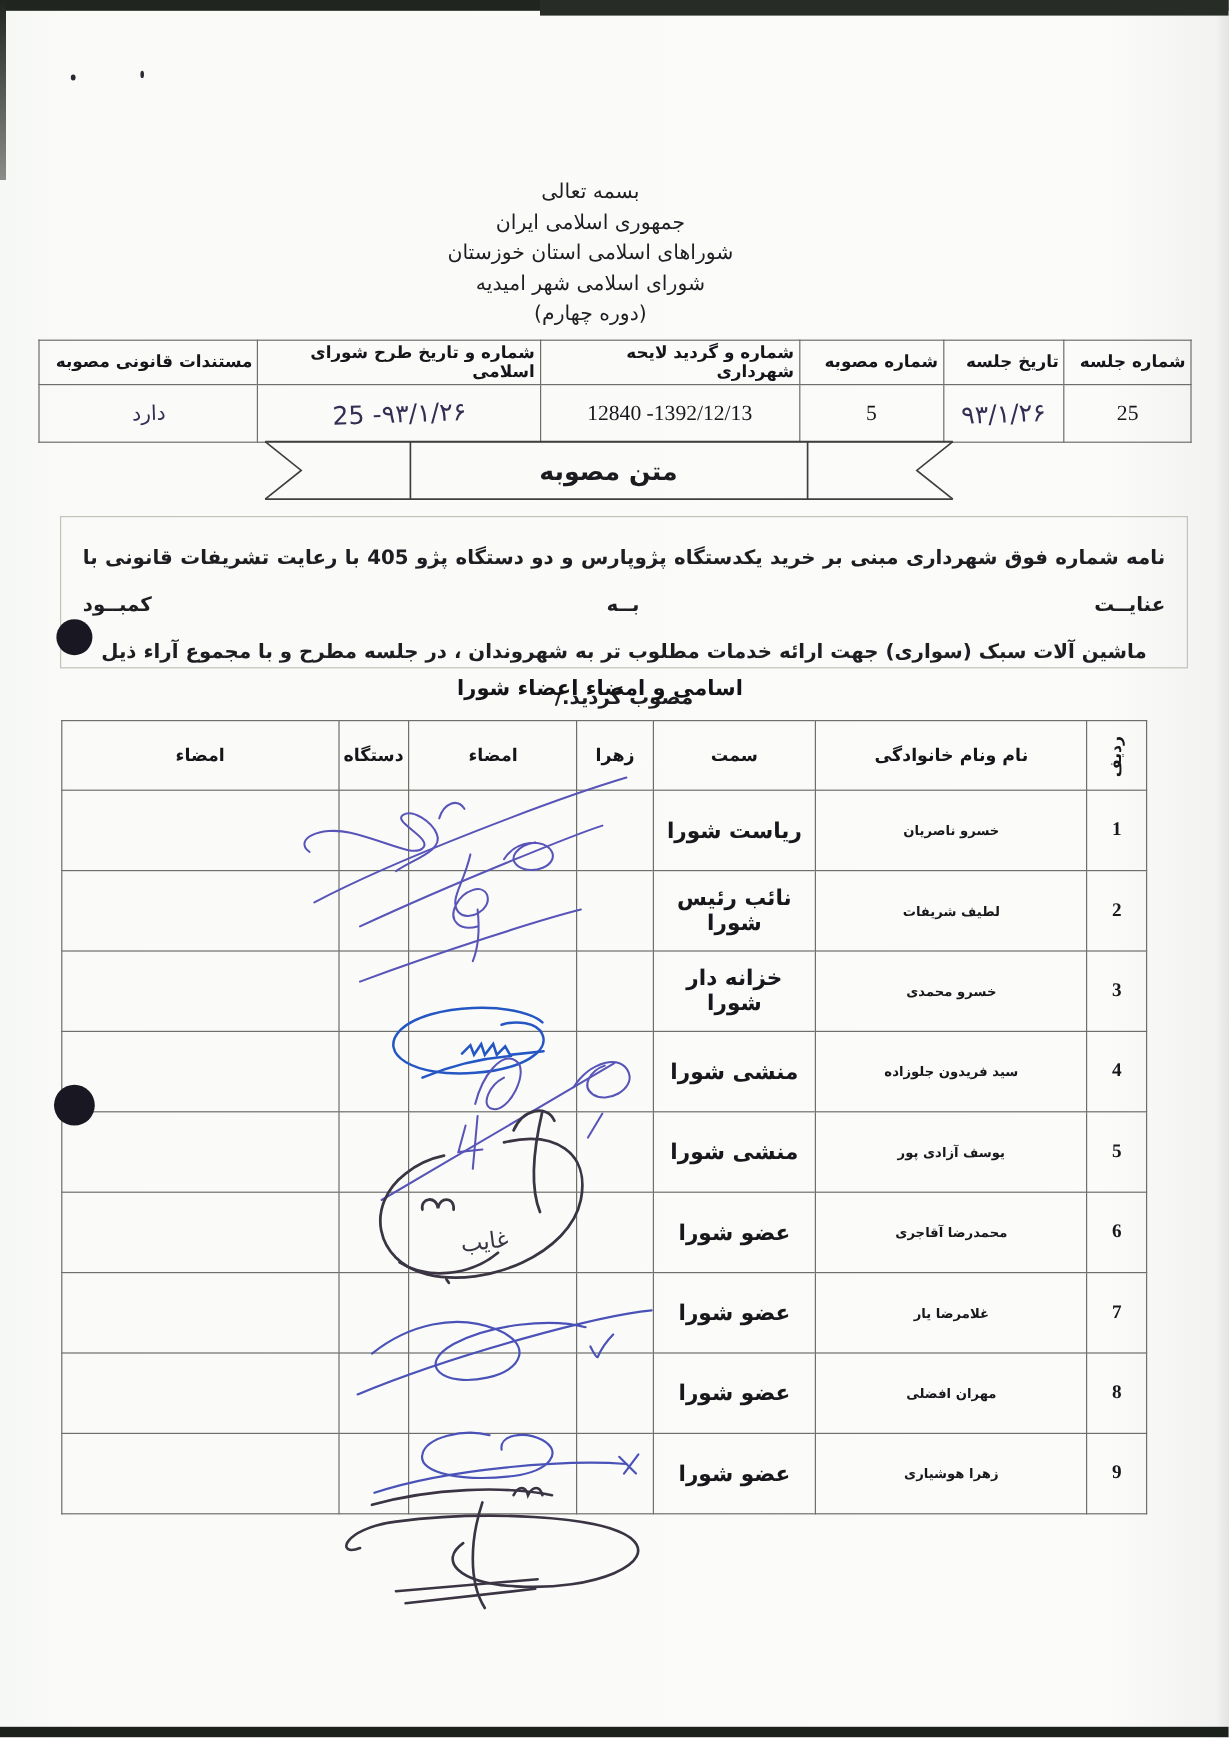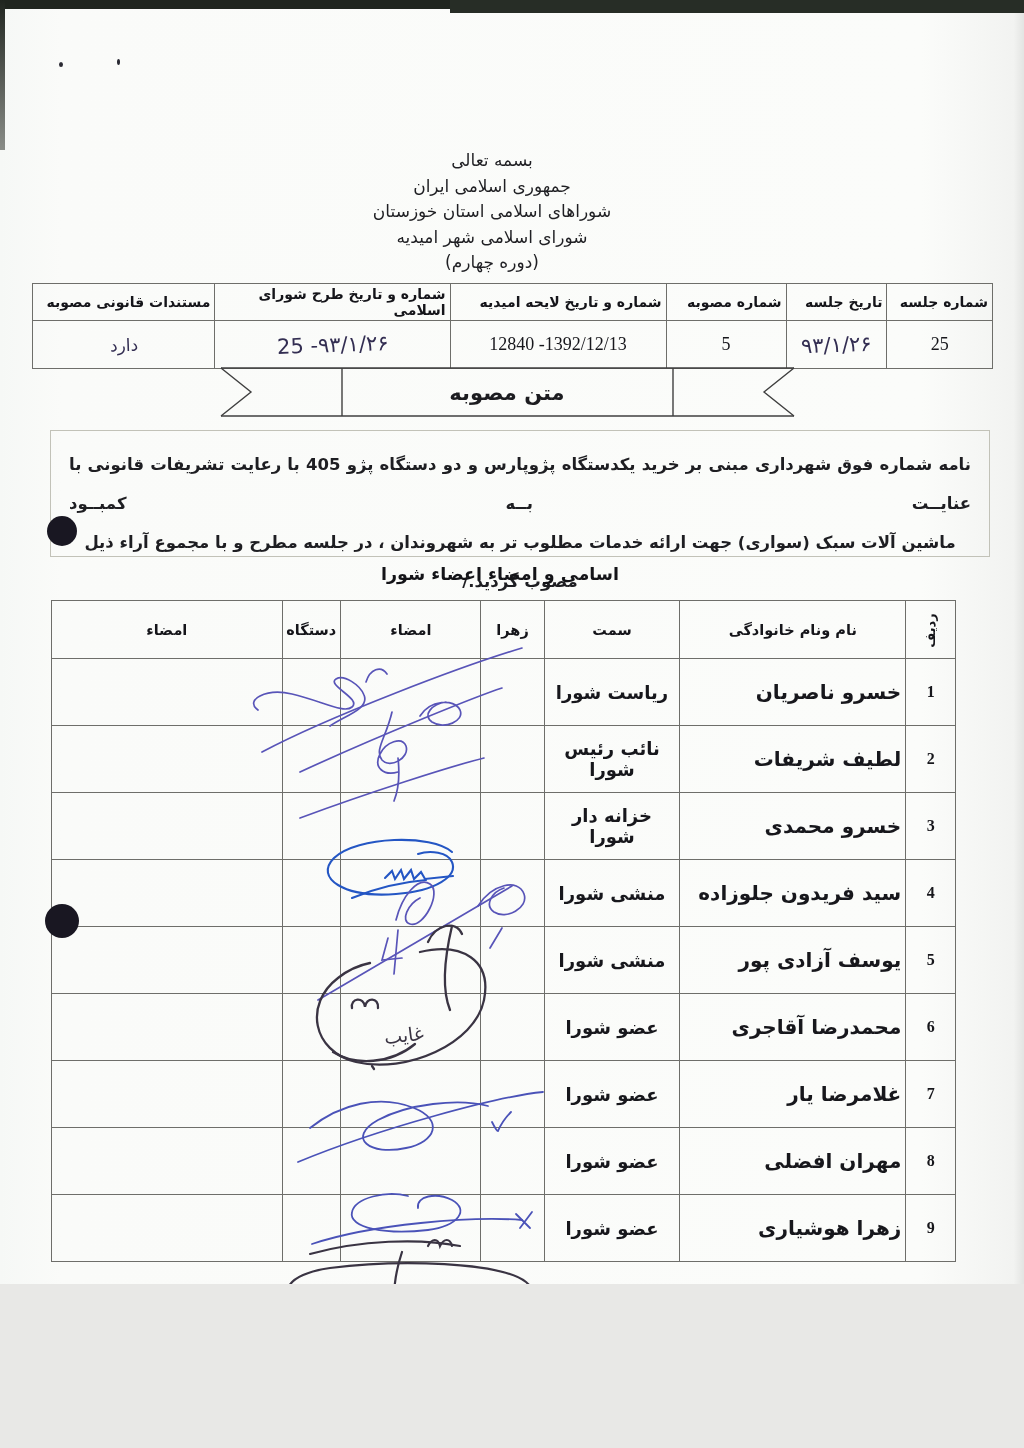--- a/index.html
+++ b/index.html
@@ -1,18 +1,18 @@
 <!DOCTYPE html>
 <html lang="fa" dir="rtl"><head>
 <meta charset="utf-8">
 <style>
   html,body{margin:0;padding:0;background:#e8e8e6;}
   *{box-sizing:border-box;}
   .page{
-    position:relative;width:1024px;height:1284px;margin:0 auto;
+    position:relative;width:1024px;height:1448px;margin:0 auto;
     background:linear-gradient(90deg,#f6f8f6 0%,#fafbf9 6%,#fbfcfa 90%,#f2f3f1 99%,#e3e4e2 100%);
     font-family:"DejaVu Sans","Liberation Sans",sans-serif;
     color:#222;overflow:hidden;
   }
   .edge-top{position:absolute;left:0;top:0;width:100%;height:9px;background:#20251f;}
   .edge-top2{position:absolute;left:450px;top:0;width:574px;height:13px;background:#272d26;}
   .edge-bottom{position:absolute;left:0;top:1439px;width:100%;height:9px;background:#1d211c;}
   .edge-left{position:absolute;left:0;top:0;width:5px;height:150px;background:linear-gradient(#20251f,#8a8d88);}
 
   .speck{position:absolute;background:#2a2a33;border-radius:50%;}
@@ -39,21 +39,21 @@
   .res-line.just{text-align:justify;text-align-last:justify;}
   .res-line.last{text-align:center;}
 
   .section-title{position:absolute;top:564px;left:0;width:1024px;text-align:center;transform:translateX(-12px);
     font-size:17.5px;font-weight:700;color:#141418;}
 
   .members-table{position:absolute;top:600px;left:51px;width:905px;border:1.5px solid #4c4c48;}
   .members-table th{height:58px;font-size:14.5px;font-weight:700;color:#15151a;}
   .members-table td{height:67px;}
   .row-no{font-family:"Liberation Serif","DejaVu Serif",serif;font-weight:700;font-size:16px;color:#17171c;}
-  .member-name{font-size:20px;font-weight:700;color:#17171c;text-align:right;}
+  .member-name{font-size:11px;font-weight:700;color:#17171c;}
   .member-pos{font-size:18px;font-weight:700;color:#17171c;}
   .v-label{display:inline-block;transform:rotate(-90deg);font-size:13px;white-space:nowrap;}
 
   .sig-overlay{position:absolute;left:0;top:0;width:1024px;height:1448px;pointer-events:none;}
   .absent-note{position:absolute;left:384px;top:1024px;transform:rotate(-7deg);
     font-size:19px;color:#3a3443;pointer-events:none;}
 </style>
 </head>
 <body>
 
@@ -81,21 +81,21 @@
         <col style="width:12.5%">
       <col style="width:22.5%">
         <col style="width:24.5%">
         <col style="width:19%">
     </colgroup>
     <tbody>
         <tr>
       <th>شماره جلسه</th>
       <th>تاریخ جلسه</th>
       <th>شماره مصوبه</th>
-      <th>شماره و تاریخ لایحه امیدیه</th>
+      <th>شماره و گردید لایحه شهرداری</th>
       <th>شماره و تاریخ طرح شورای اسلامی</th>
       <th>مستندات قانونی مصوبه</th>
     </tr>
     <tr>
       <td><span class="printed">25</span></td>
       <td><span class="ink">۹۳/۱/۲۶</span></td>
       <td><span class="printed">5</span></td>
       <td><span class="printed">1392/12/13- 12840</span></td>
       <td><span class="ink">۹۳/۱/۲۶- 25</span></td>
       <td><span class="ink ink-spaced">دارد</span></td>

